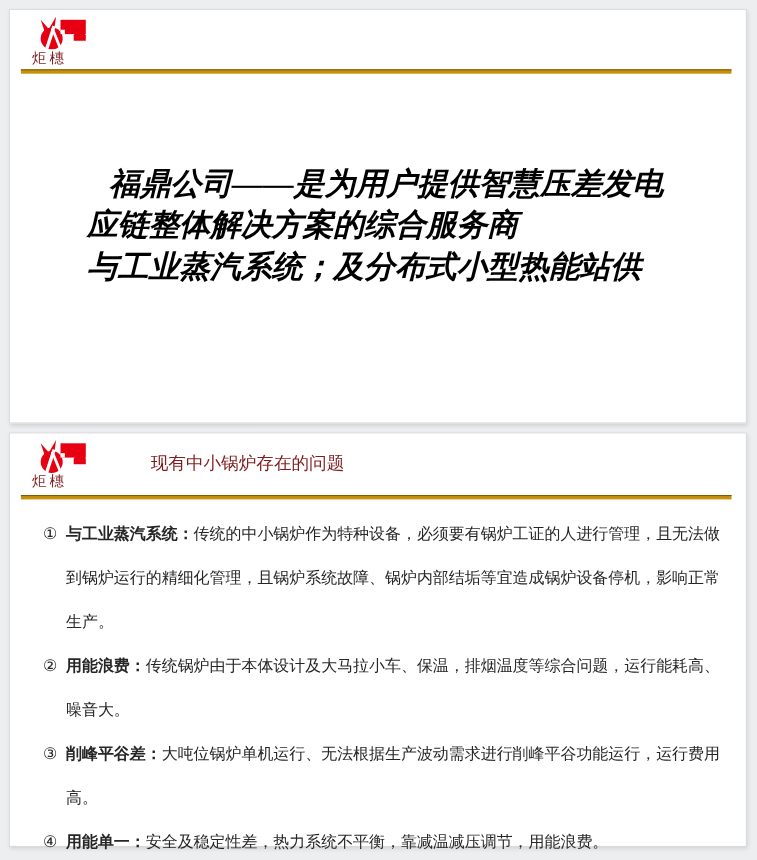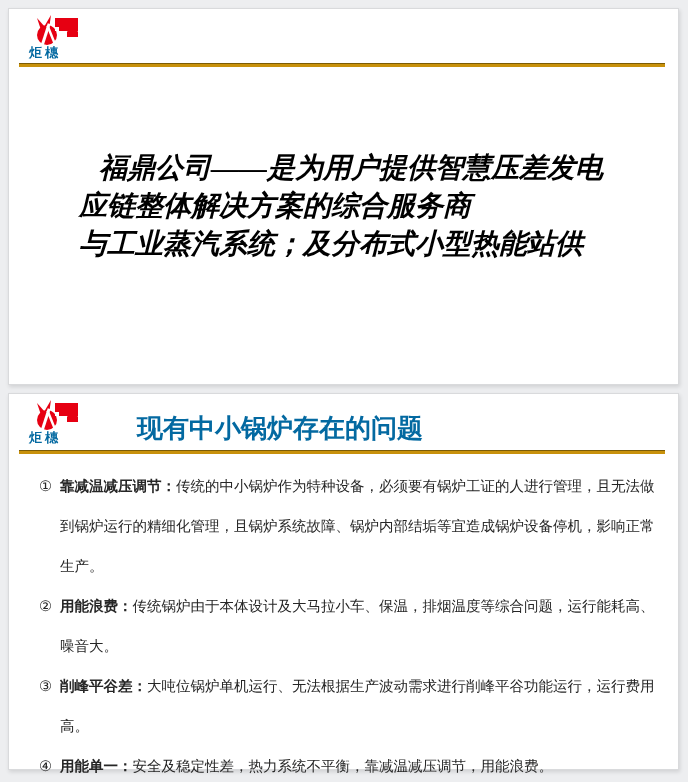--- a/index.html
+++ b/index.html
@@ -15,39 +15,39 @@
     background:#ffffff;
     border:1px solid #d9dadc;
     box-shadow:1px 2px 4px rgba(0,0,0,0.12);
     box-sizing:border-box;
   }
   #slide1{top:8px;}
   #slide2{top:393px;}
   .logo{position:absolute;left:20px;top:6px;width:70px;}
   .logo svg{display:block;margin-left:5px;}
   .logo-text{
-    font-size:13px;color:#0369a1;font-weight:bold;
+    font-size:13px;color:#7f1d1d;font-weight:normal;
     letter-spacing:3px;margin-top:1px;line-height:14px;
   }
   .rule{
     position:absolute;left:10px;right:13px;height:3px;
     background:#c8910b;border-top:1px solid #7c5c05;
   }
   #slide1 .rule{top:54px;}
   #slide2 .rule{top:56px;}
   .headline{
     position:absolute;left:70px;top:140px;width:548px;
     color:#000000;font-weight:bold;font-style:italic;
     font-size:28px;line-height:38px;
     font-family:"Liberation Serif",serif;
   }
   .headline .line1{text-indent:20px;}
   .slide-title{
     position:absolute;left:128px;top:17px;
-    color:#0369a1;font-size:26px;font-weight:bold;
+    color:#7f1d1d;font-size:16px;font-weight:normal;
   }
   .problem-list{
     position:absolute;left:30px;top:72px;right:20px;
     font-size:14.5px;line-height:40px;color:#262626;
   }
   .item{padding-left:21px;}
   .num{display:inline-block;width:21px;margin-left:-21px;}
   .label{font-weight:bold;}
 </style>
 </head>
@@ -95,21 +95,21 @@
         <rect x="21" y="12" width="4" height="4"></rect>
       </g>
     </svg>
     <div class="logo-text">炬橞</div>
   </div>
   <div class="slide-title">现有中小锅炉存在的问题</div>
   <div class="rule"></div>
 
   <div class="problem-list">
     <div class="item">
-      <span class="num">①</span><span class="label">靠减温减压调节：</span><span>传统的中小锅炉作为特种设备，必须要有锅炉工证的人进行管理，且无法做到锅炉运行的精细化管理，且锅炉系统故障、锅炉内部结垢等宜造成锅炉设备停机，影响正常生产。</span>
+      <span class="num">①</span><span class="label">与工业蒸汽系统：</span><span>传统的中小锅炉作为特种设备，必须要有锅炉工证的人进行管理，且无法做到锅炉运行的精细化管理，且锅炉系统故障、锅炉内部结垢等宜造成锅炉设备停机，影响正常生产。</span>
     </div>
     <div class="item">
       <span class="num">②</span><span class="label">用能浪费：</span><span>传统锅炉由于本体设计及大马拉小车、保温，排烟温度等综合问题，运行能耗高、噪音大。</span>
     </div>
     <div class="item">
       <span class="num">③</span><span class="label">削峰平谷差：</span><span>大吨位锅炉单机运行、无法根据生产波动需求进行削峰平谷功能运行，运行费用高。</span>
     </div>
     <div class="item">
       <span class="num">④</span><span class="label">用能单一：</span><span>安全及稳定性差，热力系统不平衡，靠减温减压调节，用能浪费。</span>
     </div>

